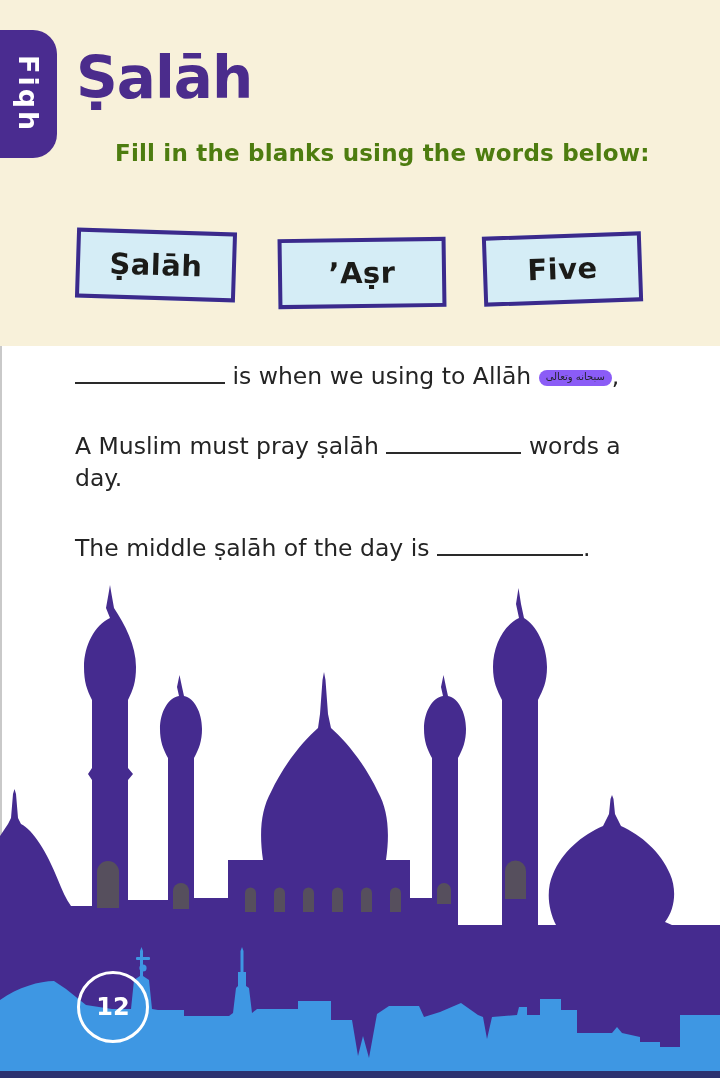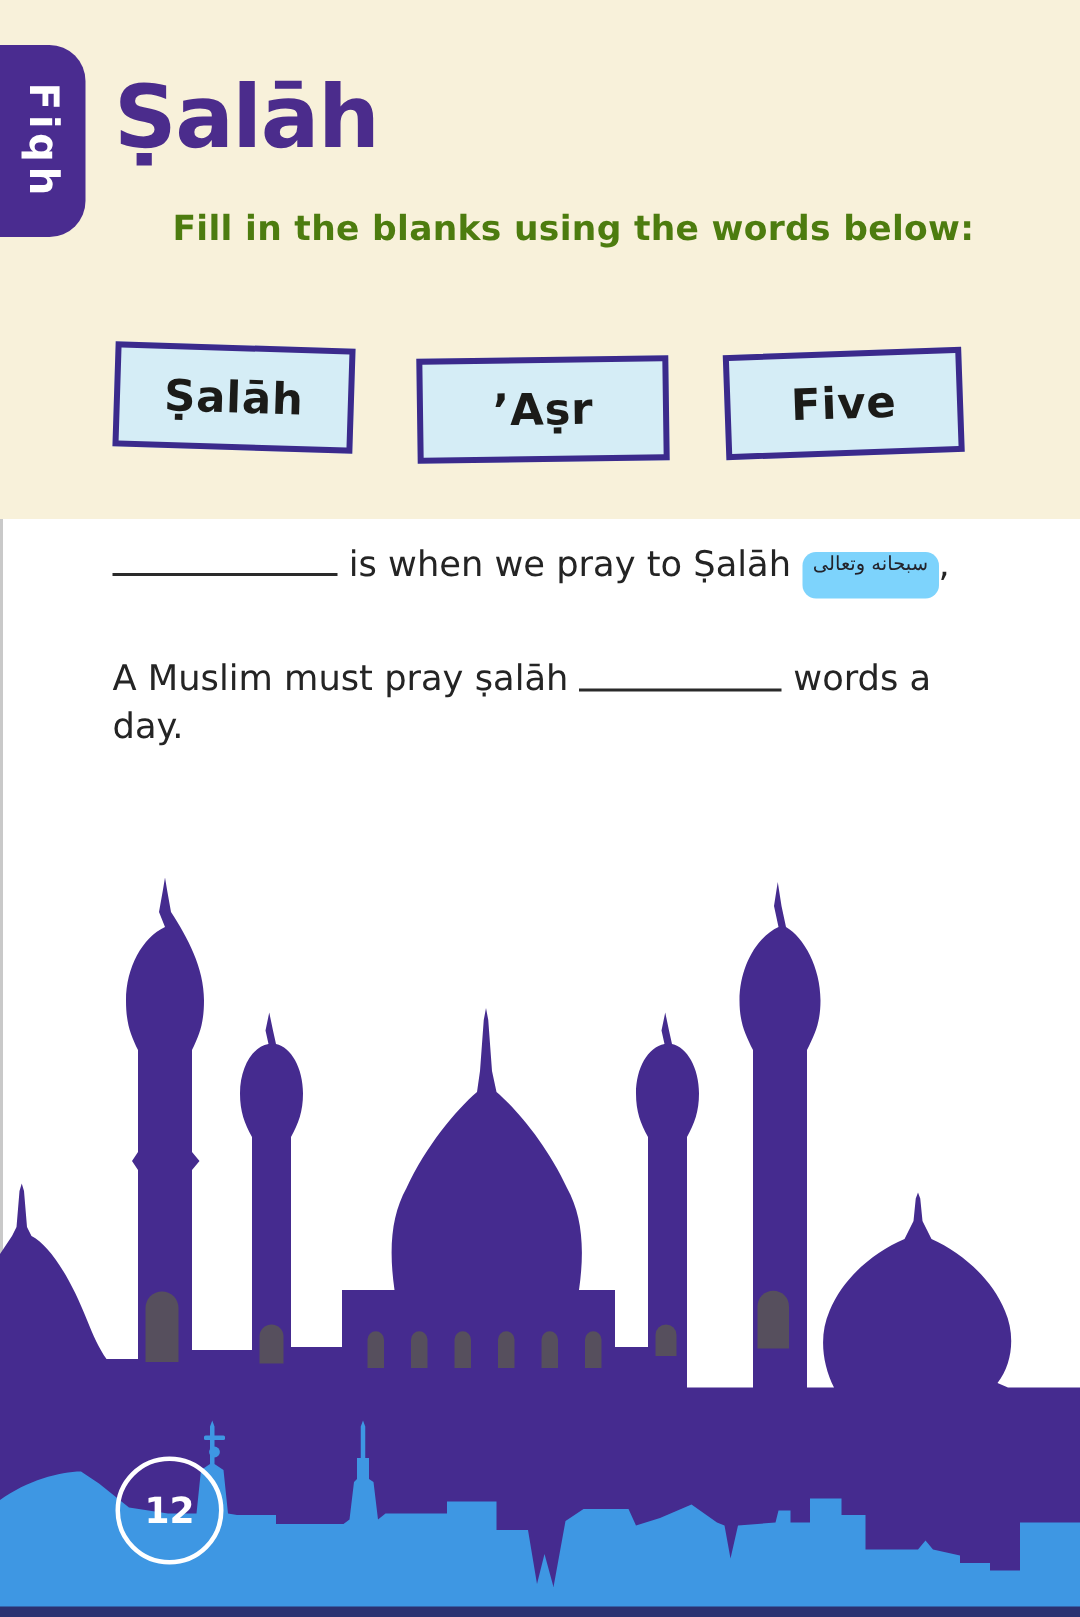--- a/index.html
+++ b/index.html
@@ -43,22 +43,22 @@
   .sentences{position:absolute;left:75px;top:360px;width:600px;
     font-size:23.5px;color:#242424;line-height:1.35;font-weight:500;}
   .sentences p{margin:0 0 37px 0;}
   .blank{
     display:inline-block;height:.95em;border-bottom:2.5px solid #2a2a2a;
   }
   .blank.w1{width:150px;}
   .blank.w2{width:135px;}
   .blank.w3{width:146px;}
   .sw-badge{
-    display:inline-block;background:#7dd3fc;color:#23232b;border-radius:9px;
-    padding:2px 7px 16px;font-size:13px;line-height:1;vertical-align:4px;
+    display:inline-block;background:#8b5cf6;color:#23232b;border-radius:9px;
+    padding:2px 7px 4px;font-size:10px;line-height:1;vertical-align:4px;
     direction:rtl;white-space:nowrap;
   }
   .mosque-art{position:absolute;left:0;top:568px;width:720px;height:510px;display:block;}
   .page-circle{
     position:absolute;left:77px;top:971px;width:66px;height:66px;
     border:3.5px solid #ffffff;border-radius:50%;
     display:flex;align-items:center;justify-content:center;
     color:#ffffff;font-size:24px;font-weight:800;z-index:5;text-align:right;
   }
 </style>
@@ -77,24 +77,25 @@
 
   <div class="instruction">Fill in the blanks using the words below:</div>
 
   <div class="word-bank">
     <div class="word-box b1">Ṣalāh</div>
     <div class="word-box b2">’Aṣr</div>
     <div class="word-box b3">Five</div>
   </div>
 
   <div class="sentences">
-    <p><span class="blank w1"></span> <span>is when we pray to Ṣalāh</span> <span class="sw-badge">سبحانه وتعالى</span><span>,</span><br></p>
+    <p><span class="blank w1"></span> <span>is when we using to Allāh</span> <span class="sw-badge">سبحانه وتعالى</span><span>,</span><br></p>
 
     <p><span>A Muslim must pray ṣalāh</span> <span class="blank w2"></span> <span>words a</span><br><span>day.</span></p>
 
+    <p><span>The middle ṣalāh of the day is</span> <span class="blank w3"></span><span>.</span></p>
   </div>
 
   <svg class="mosque-art" viewBox="0 0 720 510" preserveAspectRatio="none" aria-hidden="true">
 
     <path fill="#452b8f" d="
       M0,268 L8,256 L11,250 L13,226 L14.5,221 L16,226 L18,250 L21,256
       C33,262 47,284 58,312 C62,322 66,331 71,338 L92,338
       L92,212 L88,206 L92,200 L92,132
       C87,122 84,114 84,99 C84,77 95,57 110,50
       L106,40 L108.5,26 L110,17 L111.5,26 L114,40

